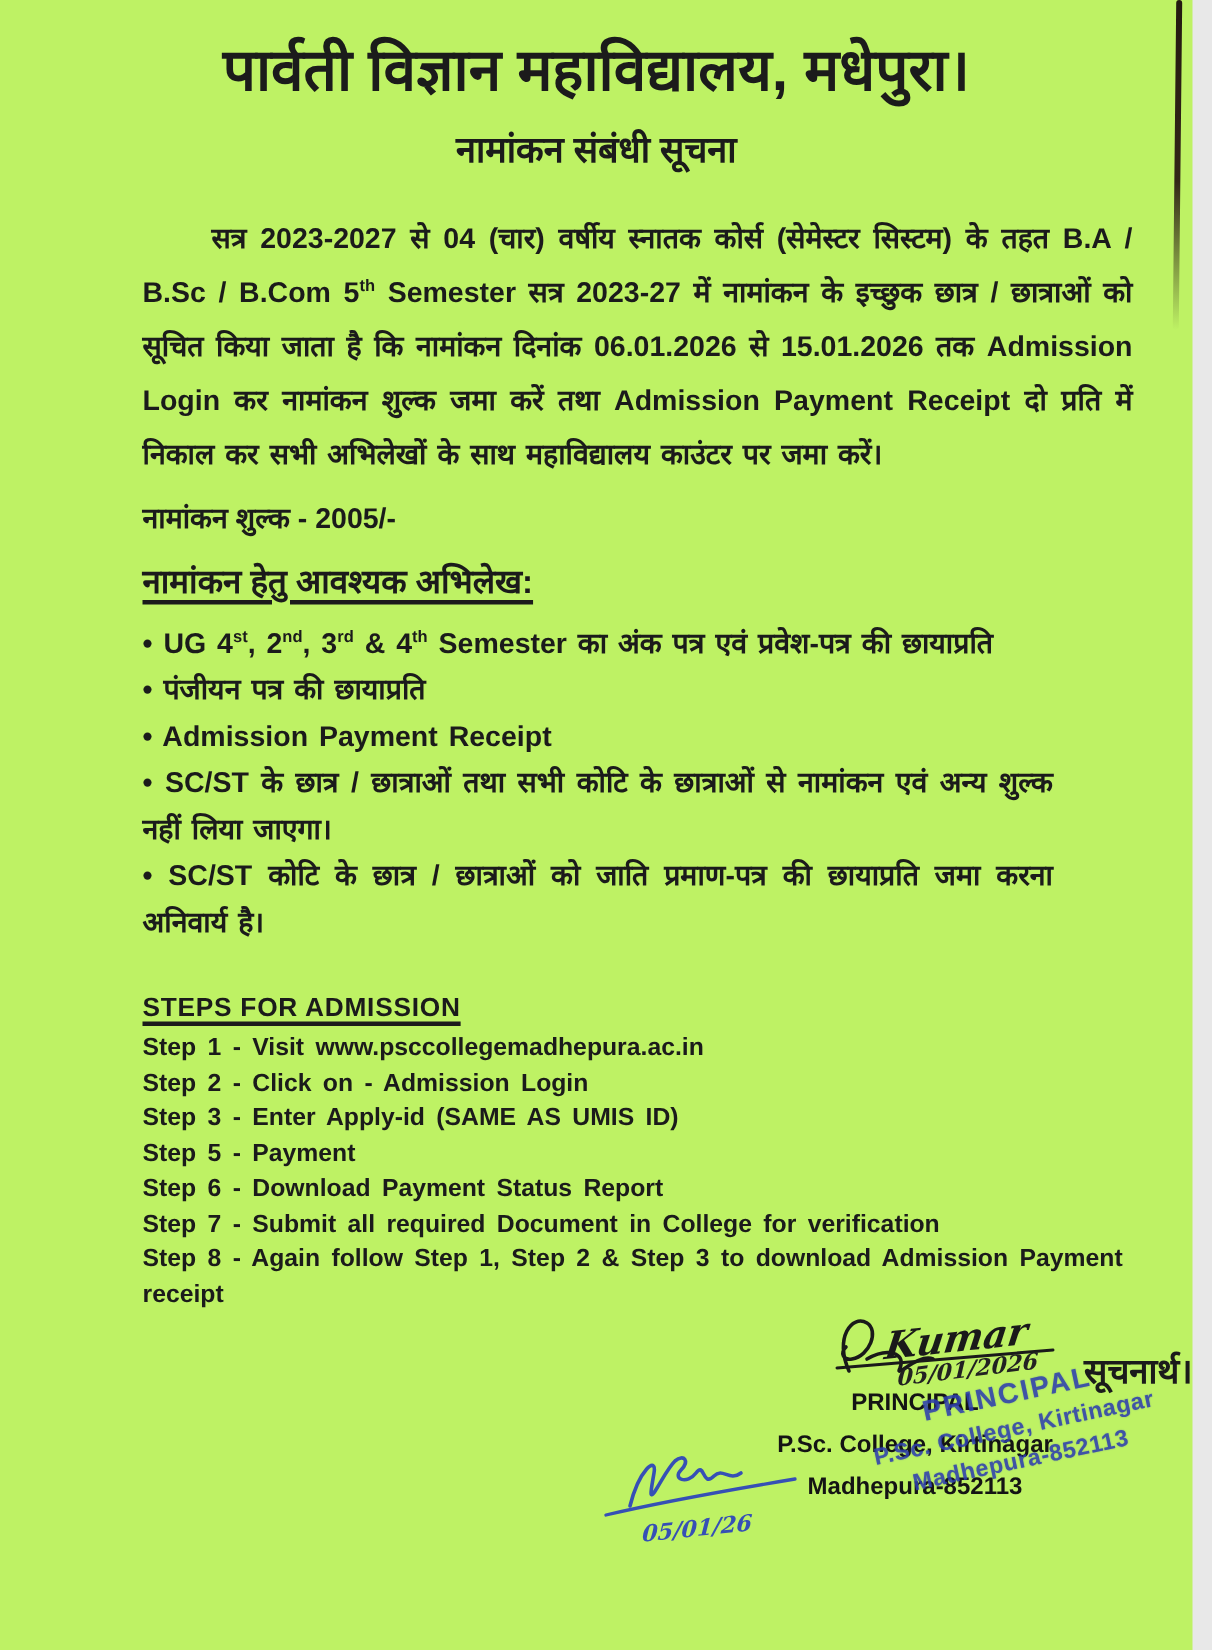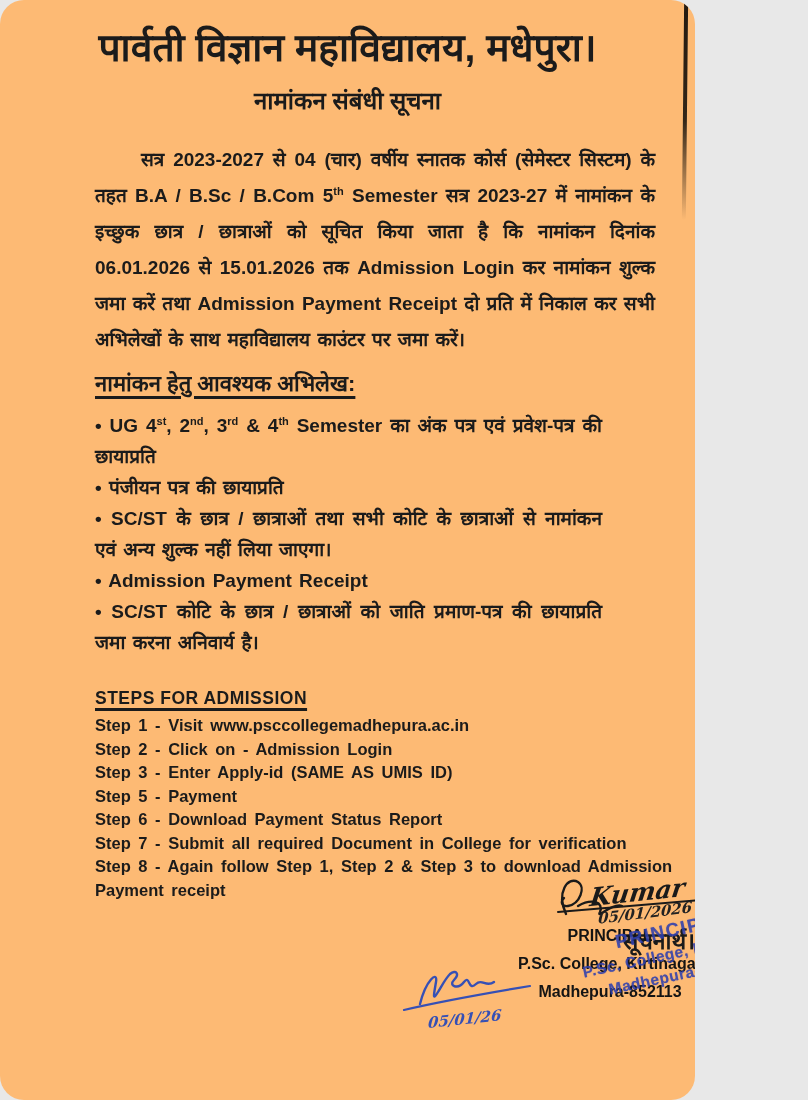--- a/index.html
+++ b/index.html
@@ -1,18 +1,18 @@
 <!DOCTYPE html>
 <html><head>
 <meta charset="utf-8">
 <style>
   html,body{margin:0;padding:0;background:#e8e8e8;}
   .page{
-    position:relative;width:695px;height:1100px;background:#fdba74;overflow:hidden;
-    font-family:"Liberation Sans","DejaVu Sans",sans-serif;color:#1b1b1b;margin:0;border-radius:24px;
+    position:relative;width:795px;height:1100px;background:#bef264;overflow:hidden;
+    font-family:"Liberation Sans","DejaVu Sans",sans-serif;color:#1b1b1b;margin:0;
   }
   
   .scan-line{position:absolute;top:0;right:8px;width:4px;height:220px;
     background:linear-gradient(to bottom,#241a10 0%,#332618 55%,rgba(51,38,24,0) 100%);
     transform:rotate(0.6deg);border-radius:2px;}
   h1.title{margin:0;padding-top:24px;text-align:center;font-size:39px;line-height:48px;font-weight:700;}
   h2.subtitle{margin:14px 0 0 0;text-align:center;font-size:24px;line-height:30px;font-weight:700;}
   p.intro{margin:26px 40px 0 95px;font-size:19px;line-height:36px;font-weight:600;
     text-align:justify;text-indent:46px;word-spacing:2px;}
   p.intro sup, .docs sup{font-size:0.58em;vertical-align:super;line-height:0;}
@@ -52,29 +52,30 @@
 <body>
 
 <div class="page">
   <div class="scan-line"></div>
 
   <h1 class="title">पार्वती विज्ञान महाविद्यालय, मधेपुरा।</h1>
   <h2 class="subtitle">नामांकन संबंधी सूचना</h2>
 
   <p class="intro"><span>सत्र 2023-2027 से 04 (चार) वर्षीय स्नातक कोर्स (सेमेस्टर सिस्टम) के तहत B.A / B.Sc / B.Com 5</span><sup>th</sup><span> Semester सत्र 2023-27 में नामांकन के इच्छुक छात्र / छात्राओं को सूचित किया जाता है कि नामांकन दिनांक 06.01.2026 से 15.01.2026 तक Admission Login कर नामांकन शुल्क जमा करें तथा Admission Payment Receipt दो प्रति में निकाल कर सभी अभिलेखों के साथ महाविद्यालय काउंटर पर जमा करें।</span></p>
 
+  <p class="fee">नामांकन शुल्क - 2005/-</p>
 
   <div>
     <h3 class="docs-heading">नामांकन हेतु आवश्यक अभिलेख:</h3>
   </div>
   <ul class="docs">
       <li><span>UG 4</span><sup>st</sup><span>, 2</span><sup>nd</sup><span>, 3</span><sup>rd</sup><span> &amp; 4</span><sup>th</sup><span> Semester का अंक पत्र एवं प्रवेश-पत्र की छायाप्रति</span></li>
       <li><span>पंजीयन पत्र की छायाप्रति</span></li>
+      <li><span>Admission Payment Receipt</span></li>
       <li><span>SC/ST के छात्र / छात्राओं तथा सभी कोटि के छात्राओं से नामांकन एवं अन्य शुल्क नहीं लिया जाएगा।</span></li>
-      <li><span>Admission Payment Receipt</span></li>
       <li><span>SC/ST कोटि के छात्र / छात्राओं को जाति प्रमाण-पत्र की छायाप्रति जमा करना अनिवार्य है।</span></li>
     </ul>
 
   <div>
     <h4 class="steps-heading">STEPS FOR ADMISSION</h4>
   </div>
   <div class="steps">
       <div>Step 1 - Visit www.psccollegemadhepura.ac.in</div>
       <div>Step 2 - Click on - Admission Login</div>
       <div>Step 3 - Enter Apply-id (SAME AS UMIS ID)</div>

